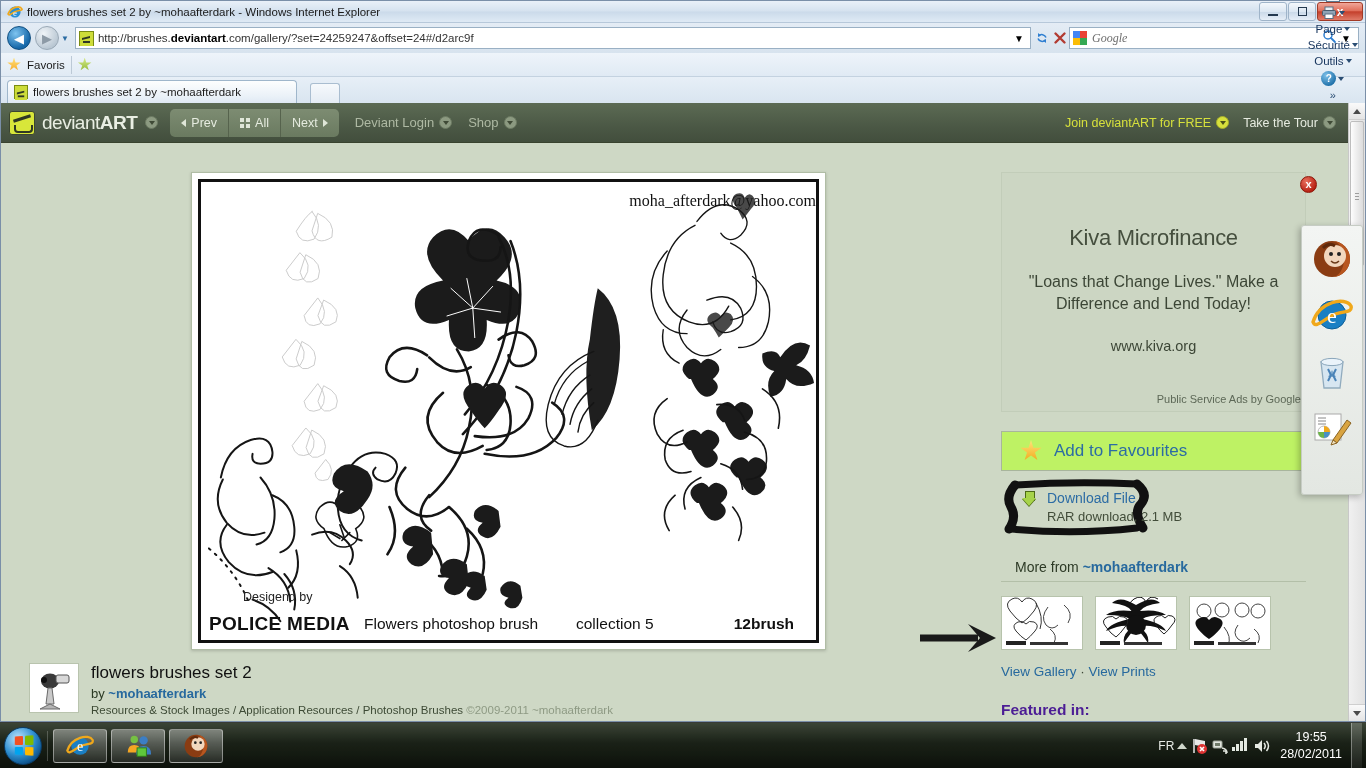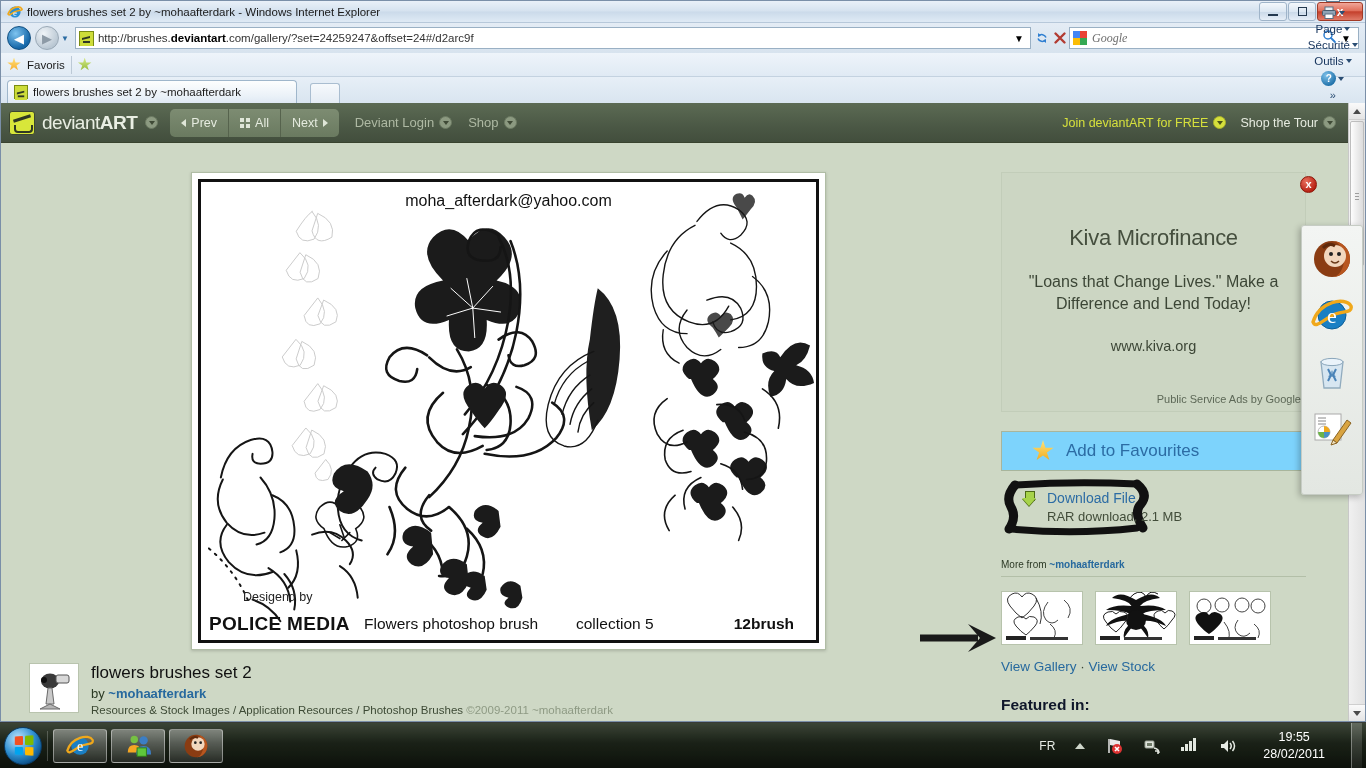--- a/index.html
+++ b/index.html
@@ -251,22 +251,22 @@
 
   
   .art-frame {
     position: absolute; left: 190px; top: 29px; width: 635px; height: 478px;
     background: #fff; border: 1px solid #b0bda5;
     box-shadow: 0 1px 3px rgba(0,0,0,.18);
     padding: 6px;
   }
   .art-inner { width: 100%; height: 100%; border: 3px solid #111; background: #fff; position: relative; overflow: hidden; }
   .art-email {
-    position: absolute; left: 0; right: 0; top: 10px; text-align: center;
-    font-size: 16px; color: #111; font-family: Liberation Sans, sans-serif;
+    position: absolute; left: 0; right: 0; top: 10px; text-align: right;
+    font-size: 16px; color: #111; font-family: Liberation Serif, serif;
   }
   .art-designed { position: absolute; left: 42px; bottom: 36px; font-size: 12.5px; color: #222; }
   .art-police { position: absolute; left: 8px; bottom: 5px; font-size: 19px; font-weight: bold; color: #111; letter-spacing: .3px; }
   .art-flowers { position: absolute; left: 163px; bottom: 7px; font-size: 15.5px; color: #111; }
   .art-coll { position: absolute; left: 375px; bottom: 7px; font-size: 15.5px; color: #111; }
   .art-12 { position: absolute; right: 22px; bottom: 7px; font-size: 15.5px; font-weight: bold; color: #111; }
 
   
   .infobar { position: absolute; left: 28px; top: 520px; width: 800px; display: flex; gap: 12px; }
   .avatar {
@@ -296,22 +296,22 @@
   .ad-url { position: absolute; left: 0; right: 0; top: 165px; text-align: center; font-size: 14.5px; color: #3c4636; }
   .ad-credit { position: absolute; right: 4px; bottom: 6px; font-size: 11px; color: #5d6857; }
   .ad-close {
     position: absolute; right: -12px; top: 3px; width: 17px; height: 17px;
     border-radius: 50%; background: radial-gradient(circle at 35% 30%, #e8705e, #b71f12 75%);
     border: 1px solid #8c1709; color: #fff; font-size: 11px; font-weight: bold;
     display: flex; align-items: center; justify-content: center; line-height: 1;
   }
   .fav-btn {
     margin-top: 19px; height: 40px;
-    border: 1px solid #a8b59c; background: #7dd3fc;
-    display: flex; align-items: center; gap: 12px; padding-left: 30px;
+    border: 1px solid #a8b59c; background: #bef264;
+    display: flex; align-items: center; gap: 12px; padding-left: 18px;
   }
   .fav-btn .bigstar {
     width: 22px; height: 22px;
     clip-path: polygon(50% 0%, 61% 35%, 98% 35%, 68% 57%, 79% 91%, 50% 70%, 21% 91%, 32% 57%, 2% 35%, 39% 35%);
     background: linear-gradient(180deg,#ffe47a,#f0a81b);
   }
   .fav-btn span { font-size: 17px; color: #2c6ca4; }
   .dl-wrap { position: relative; margin-top: 12px; height: 48px; }
   .dl-btn {
     position: absolute; left: 8px; right: 100px; top: 0; height: 45px;
@@ -325,31 +325,31 @@
     background: #a7d34a; border: 1px solid #4d6a16;
   }
   .dl-arrowicon::after {
     content: ""; position: absolute; left: 1px; top: 7px;
     border-left: 7px solid transparent; border-right: 7px solid transparent;
     border-top: 8px solid #a7d34a; filter: drop-shadow(0 1px 0 #4d6a16);
   }
   .dl-t1 { font-size: 14px; color: #2c6ca4; }
   .dl-t2 { font-size: 13px; color: #424d3a; margin-top: 15px; }
 
-  .more-head { margin-top: 28px; font-size: 10px; color: #2d3a26; }
+  .more-head { margin-top: 28px; font-size: 14px; color: #2d3a26; margin-left: 14px; }
   .more-head a { color: #27699e; text-decoration: none; font-weight: bold; }
   .more-rule { height: 1px; background: #b3bfa8; margin-top: 6px; }
   .thumbs { display: flex; gap: 12px; margin-top: 14px; }
   .thumb {
     width: 82px; height: 54px; background: #fff; border: 1px solid #b7c3ac;
     position: relative; overflow: hidden;
   }
   .viewlinks { margin-top: 14px; font-size: 13.5px; color: #3c4636; }
   .viewlinks a { color: #27699e; text-decoration: none; }
-  .featured { margin-top: 22px; font-size: 15.5px; font-weight: bold; color: #0f172a; }
+  .featured { margin-top: 22px; font-size: 15.5px; font-weight: bold; color: #4c1d95; }
 
   
   .ann { position: absolute; pointer-events: none; }
 
   
   #gadget {
     position: absolute; left: 1301px; top: 225px; width: 62px; height: 270px;
     background: linear-gradient(180deg,#f3f5f3,#e3e7e2);
     border: 1px solid #c6ccc4; border-radius: 3px;
     display: flex; flex-direction: column; align-items: center;
@@ -373,21 +373,21 @@
   }
   .orb-flag { width: 19px; height: 19px; display: grid; grid-template-columns: 1fr 1fr; grid-template-rows: 1fr 1fr; gap: 2px; transform: perspective(30px) rotateY(-12deg); }
   .orb-flag i { display: block; border-radius: 1px; }
   .tb-sep { width: 1px; height: 30px; background: rgba(255,255,255,.22); margin: 0 5px; }
   .tb-btn {
     width: 54px; height: 34px; margin-right: 4px; border-radius: 3px;
     background: linear-gradient(180deg, rgba(255,255,255,.38), rgba(255,255,255,.10));
     border: 1px solid rgba(255,255,255,.42);
     display: flex; align-items: center; justify-content: center;
   }
-  .tray { position: absolute; right: 0; top: 0; height: 46px; display: flex; align-items: center; gap: 20px; padding-right: 4px; }
+  .tray { position: absolute; right: 0; top: 0; height: 46px; display: flex; align-items: center; gap: 3px; padding-right: 4px; }
   .tray-lang { color: #e8ece6; font-size: 12px; }
   .tray-up { width: 0; height: 0; border-left: 5px solid transparent; border-right: 5px solid transparent; border-bottom: 6px solid #cfd6cb; }
   .tray-ico { width: 18px; height: 18px; position: relative; }
   .tray-clock { color: #fff; font-size: 12.5px; text-align: center; line-height: 1.35; margin: 0 6px; }
   .showdesk { width: 11px; height: 46px; background: linear-gradient(180deg,rgba(255,255,255,.2),rgba(255,255,255,.06)); border-left: 1px solid rgba(255,255,255,.35); }
 
   
   .bars { display: flex; align-items: flex-end; gap: 1.5px; height: 14px; }
   .bars i { width: 2.5px; background: #e3e8e0; display: block; }
 </style>
@@ -572,21 +572,21 @@
           <span>Shop</span>
           <span class="da-dot"></span>
         </span>
 
         <div class="da-right">
           <span class="da-join">
             <span>Join deviantART for FREE</span>
             <span class="da-dot yellow"></span>
           </span>
           <span class="da-tour">
-            <span>Shop the Tour</span>
+            <span>Take the Tour</span>
             <span class="da-dot"></span>
           </span>
         </div>
       </div>
 
       <div class="pagebody">
 
         <div class="art-frame">
           <div class="art-inner">
             <div class="art-email">moha_afterdark@yahoo.com</div>
@@ -825,21 +825,21 @@
                 <path d="M64 32 q8 6 4 14" stroke="#444" fill="none"></path>
                 <rect x="4" y="44" width="20" height="4" fill="#222"></rect>
                 <rect x="28" y="45" width="38" height="3" fill="#333"></rect>
               </svg>
             </div>
           </div>
 
           <div class="viewlinks">
             <a href="#">View Gallery</a>
             <span>·</span>
-            <a href="#">View Stock</a>
+            <a href="#">View Prints</a>
           </div>
 
           <div class="featured">Featured in:</div>
         </div>
 
         <svg class="ann" style="left:915px;top:478px" width="90" height="34" viewBox="0 0 90 34">
           <path d="M4 17 L62 17" stroke="#1a1a1a" stroke-width="7" stroke-linecap="butt"></path>
           <path d="M52 3 L80 17 L52 31 L64 17 Z" fill="#1a1a1a"></path>
         </svg>
 

